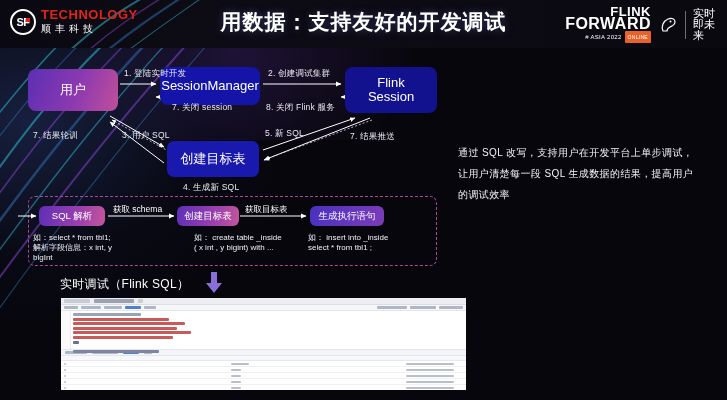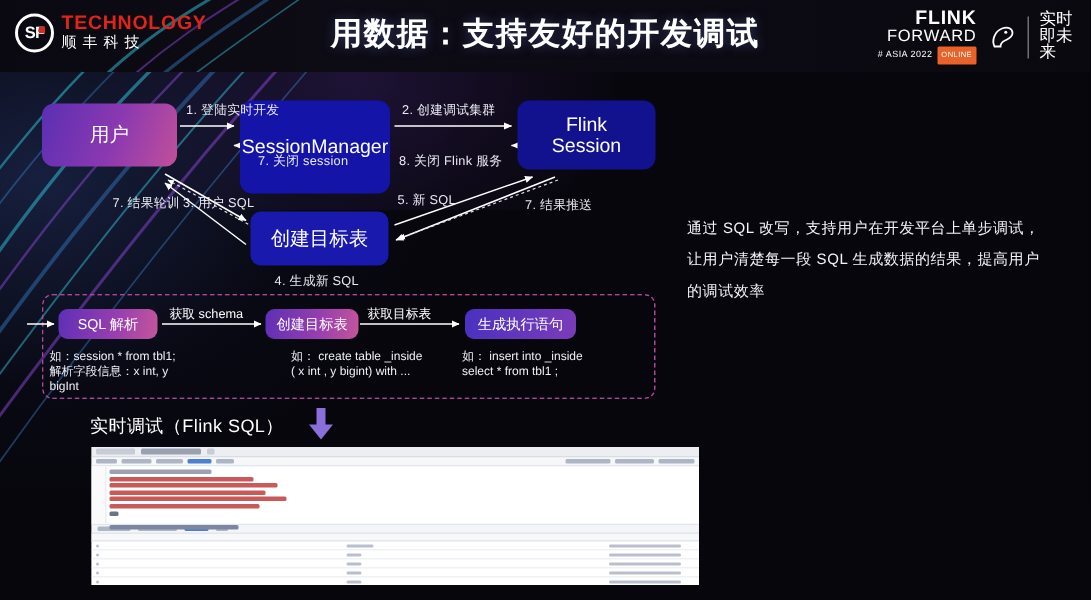--- a/index.html
+++ b/index.html
@@ -41,40 +41,40 @@
   .sf-text-cn{ color:#ffffff; font-size:10px; letter-spacing:4px; line-height:12px; margin-top:2px;}
 
   .slide-title {
     position:absolute; left:0; top:8px; width:727px; text-align:center;
     color:#ffffff; font-size:21px; font-weight:bold; letter-spacing:1px;
     text-shadow:0 0 8px rgba(120,140,255,.35);
   }
   .logo-ff { position:absolute; right:8px; top:6px; display:flex; align-items:center; gap:7px; }
   .ff-left{ text-align:right; line-height:12px;}
   .ff-l1{color:#fff;font-size:13px;font-weight:bold;letter-spacing:.5px;}
-  .ff-l2{color:#fff;font-size:11px;font-weight:normal;letter-spacing:.5px;}
+  .ff-l2{color:#fff;font-size:16px;font-weight:bold;letter-spacing:.5px;}
   .ff-l3{color:#fff;font-size:6px;letter-spacing:.3px;margin-top:1px;display:flex;gap:3px;justify-content:flex-end;align-items:center;}
   .ff-badge{background:#e8622a;color:#fff;font-size:5px;padding:0 3px;border-radius:1px;}
   .ff-squirrel{width:20px;height:20px;position:relative;}
   .ff-divider{width:1px;height:28px;background:#6e6e78;}
   .ff-cn{color:#fff;font-size:11px;line-height:11px;letter-spacing:0;width:26px;}
 
   
   .node {
     position:absolute; display:flex; align-items:center; justify-content:center;
     text-align:center; color:#ffffff; border-radius:8px;
     font-size:12px; line-height:14px;
   }
   .node-user {
     left:28px; top:69px; width:90px; height:42px;
     background:linear-gradient(110deg,#5b2fb4 0%,#8d39b0 55%,#c0509a 100%);
     font-size:13px;
   }
   .node-sm {
-    left:160px; top:67px; width:100px; height:62px;
+    left:160px; top:67px; width:100px; height:38px;
     background:#1414a8; font-size:13px;
   }
   .node-flink {
     left:345px; top:67px; width:92px; height:46px;
     background:#12128f; font-size:13px;
   }
   .node-debug {
     left:167px; top:141px; width:92px; height:36px;
     background:#1919ae; font-size:13px; border-radius:7px;
   }
@@ -252,21 +252,21 @@
   <div class="node node-flink">
     <span style="white-space:pre-line">Flink
 Session</span>
   </div>
   <div class="node node-debug">
     <span>创建目标表</span>
   </div>
 
   <div class="lbl" style="left:124px; top:68px;">1. 登陆实时开发</div>
   <div class="lbl" style="left:124px; top:102px;margin-left:48px;">7. 关闭 session</div>
-  <div class="lbl" style="left:33px;  top:130px;margin-left:42px;">7. 结果轮训</div>
+  <div class="lbl" style="left:33px;  top:130px;">7. 结果轮训</div>
   <div class="lbl" style="left:122px; top:130px;">3. 用户 SQL</div>
   <div class="lbl" style="left:268px; top:68px;">2. 创建调试集群</div>
   <div class="lbl" style="left:266px; top:102px;">8. 关闭 Flink 服务</div>
   <div class="lbl" style="left:265px; top:128px;">5. 新 SQL</div>
   <div class="lbl" style="left:350px; top:131px;">7. 结果推送</div>
   <div class="lbl" style="left:183px; top:182px;">4. 生成新 SQL</div>
 
   <div class="pinkbox"></div>
 
   <svg width="727" height="400">
@@ -282,21 +282,21 @@
     </g>
   </svg>
 
   <div class="chip" style="left:39px;  top:206px; width:66px;">SQL 解析</div>
   <div class="chip" style="left:177px; top:206px; width:62px;">创建目标表</div>
   <div class="chip chip-blue" style="left:310px; top:206px; width:74px;">生成执行语句</div>
 
   <div class="chip-arrow-lbl" style="left:113px; top:204px;">获取 schema</div>
   <div class="chip-arrow-lbl" style="left:245px; top:204px;">获取目标表</div>
 
-  <div class="chip-note" style="left:33px;  top:233px; width:120px;">如：session * from tbl1;
+  <div class="chip-note" style="left:33px;  top:233px; width:120px;">如：select * from tbl1;
 解析字段信息：x int, y
 bigInt</div>
   <div class="chip-note" style="left:170px; top:233px; width:130px;margin-left:24px;">如： create table _inside
 ( x int , y bigint) with ...</div>
   <div class="chip-note" style="left:308px; top:233px; width:126px;">如： insert into _inside
 select * from tbl1 ;</div>
 
   <div class="bottom-label">实时调试（Flink SQL）</div>
   <div class="down-arrow">
     <svg width="18" height="22" viewBox="0 0 18 22">

